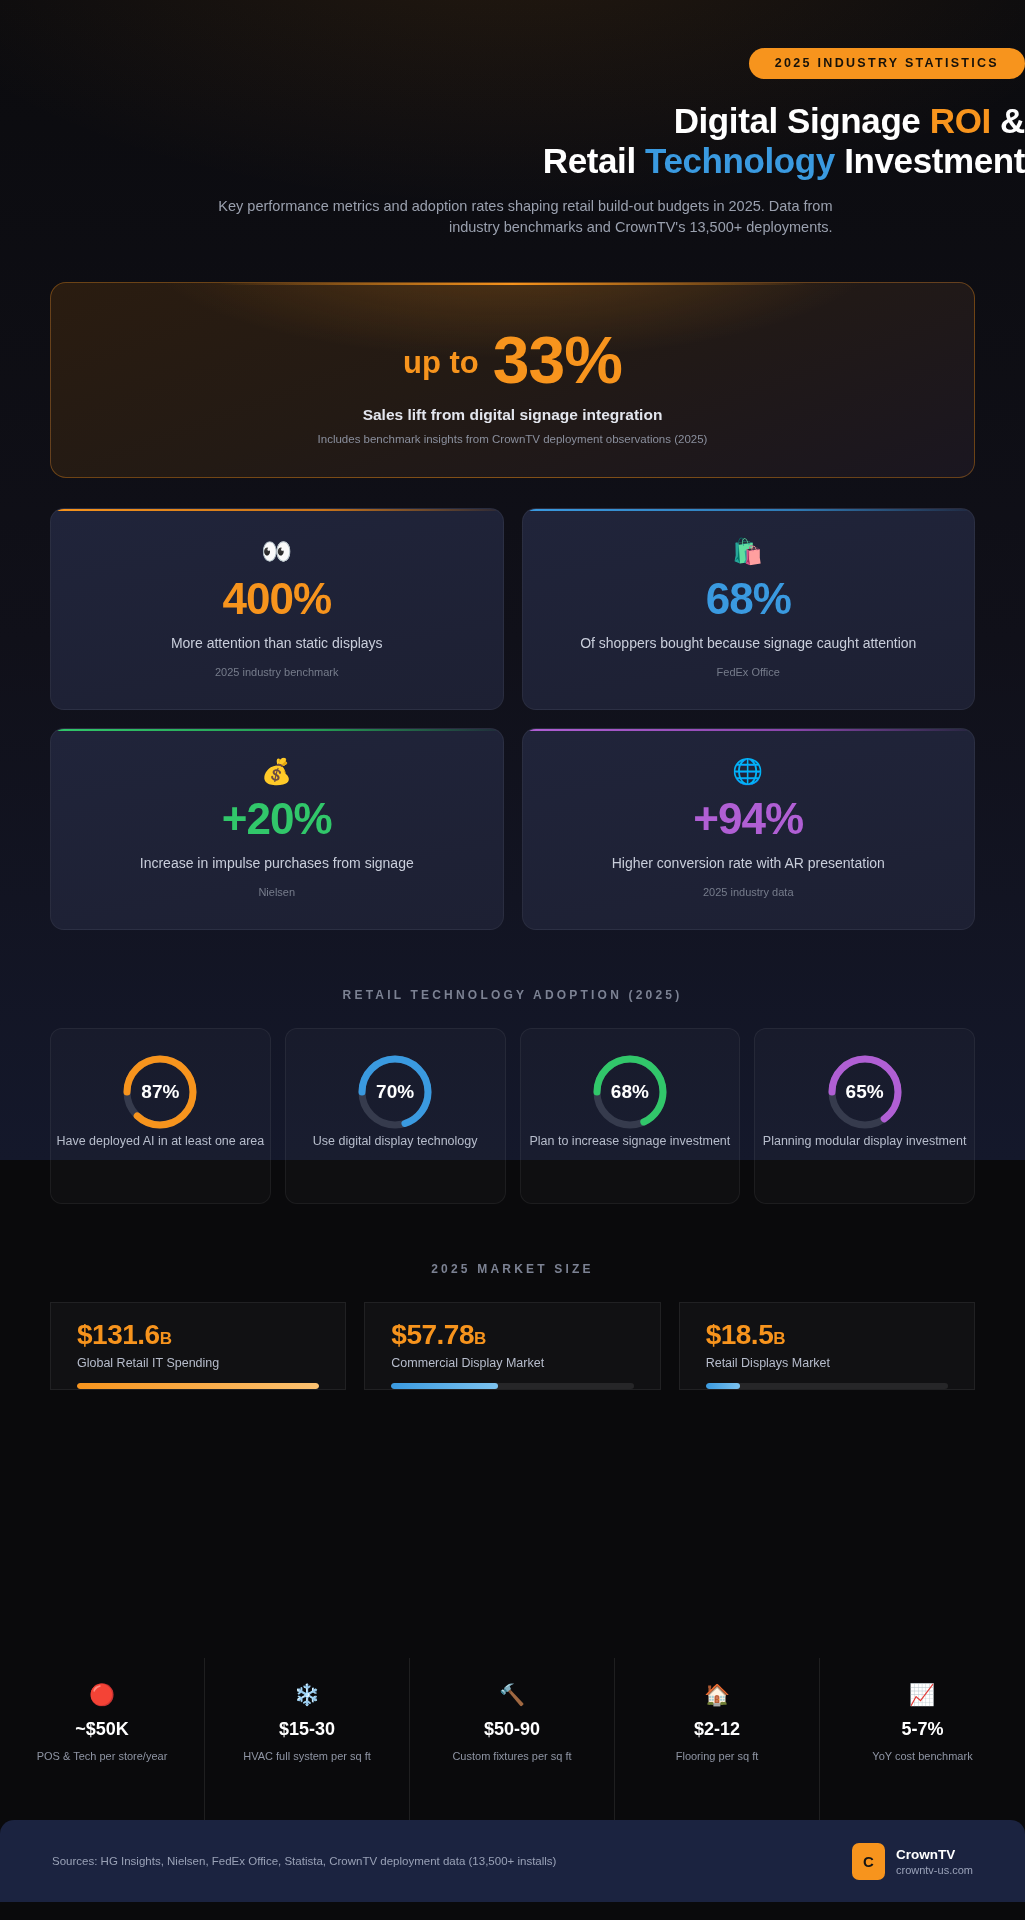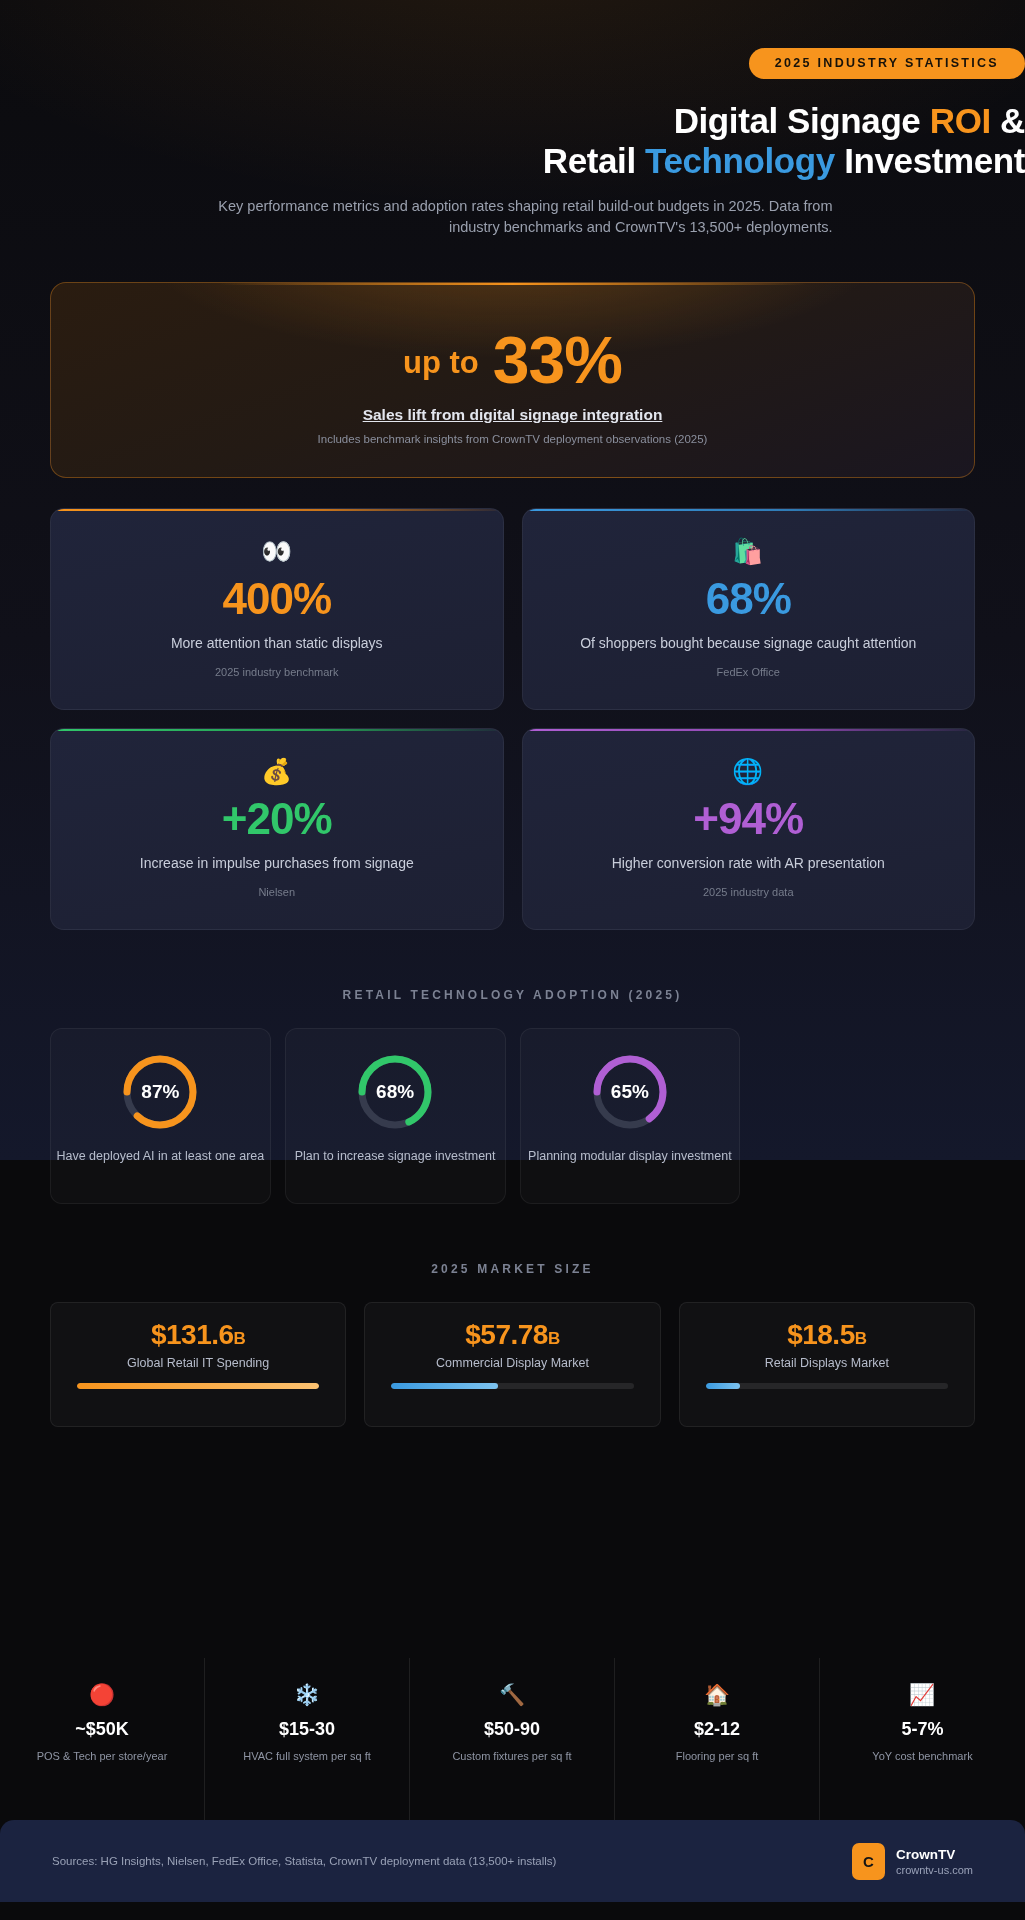--- a/index.html
+++ b/index.html
@@ -60,21 +60,21 @@
   }
   .hero::before{
     content:""; position:absolute; left:18%; right:18%; top:0; height:2px;
     background:linear-gradient(90deg, rgba(247,148,29,0) 0%, #f7941d 50%, rgba(247,148,29,0) 100%);
     filter:blur(0.3px);
   }
   .hero-inner{ position:relative; text-align:center; padding-top:46px; }
   .hero-line{ display:flex; align-items:flex-end; justify-content:center; gap:14px; }
   .hero-upto{ font-size:31px; font-weight:bold; color:#f7941d; padding-bottom:11px; }
   .hero-big{ font-size:66px; font-weight:bold; color:#f7941d; line-height:0.95; letter-spacing:-1px; }
-  .hero-sub{ margin-top:14px; font-size:15.5px; font-weight:bold; color:#e3e6ee;text-decoration:underline; }
+  .hero-sub{ margin-top:14px; font-size:15.5px; font-weight:bold; color:#e3e6ee; }
   .hero-note{ margin-top:9px; font-size:11.5px; color:#8a8f9d; }
 
   
   .stats{
     display:grid; grid-template-columns:1fr 1fr; gap:18px;
     margin:30px 50px 0;
   }
   .stat{
     position:relative; height:202px; border-radius:14px;
     background:linear-gradient(170deg,#20243a 0%, #1d2033 100%);
@@ -113,29 +113,29 @@
     border:1px solid rgba(255,255,255,0.06);
     display:flex; flex-direction:column; align-items:center;
     padding-top:22px;
   }
   .ring{ position:relative; width:82px; height:82px; }
   .ring svg{ display:block; transform:rotate(180deg); }
   .ring-val{
     position:absolute; inset:0; display:flex; align-items:center; justify-content:center;
     font-size:19px; font-weight:bold; color:#ffffff;
   }
-  .donut-label{ margin-top:15px; font-size:12.5px; line-height:1.4; color:#b7bdcc; text-align:center; }
+  .donut-label{ font-size:12.5px; line-height:1.4; color:#b7bdcc; text-align:center; }
 
   
   .markets{
     display:grid; grid-template-columns:repeat(3,1fr); gap:18px;
     margin:26px 50px 0;
   }
   .market{
-    height:125px; border-radius:8px; text-align:center;
+    height:88px; border-radius:0; text-align:left;
     background:rgba(255,255,255,0.03);
     border:1px solid rgba(255,255,255,0.07);
     padding:16px 26px 0;
   }
   .market-val{ font-size:28px; font-weight:bold; color:#f7941d; letter-spacing:-0.5px; }
   .market-val .unit{ font-size:17px; }
   .market-label{ margin-top:5px; font-size:12.5px; color:#b7bdcc; }
   .bar{ margin-top:13px; height:6px; border-radius:3px; background:rgba(255,255,255,0.09); overflow:hidden; }
   .bar i{ display:block; height:100%; border-radius:3px; }
   .bar.f-orange i{ background:linear-gradient(90deg,#f7941d,#fcc271); }
@@ -239,20 +239,30 @@
           <circle class="arc" cx="41" cy="41" r="33" fill="none" stroke-width="7" stroke-linecap="round" stroke="#f7941d" stroke-dasharray="180.39025016912595 207.34511513692635"></circle>
         </svg>
         <div class="ring-val">87%</div>
       </div>
       <div class="donut-label">Have deployed AI in at least one area</div>
     </div>
     <div class="donut-card">
       <div class="ring">
         <svg width="82" height="82" viewBox="0 0 82 82">
           <circle cx="41" cy="41" r="33" fill="none" stroke="#363b4d" stroke-width="7"></circle>
+          <circle class="arc" cx="41" cy="41" r="33" fill="none" stroke-width="7" stroke-linecap="round" stroke="#3a9ae0" stroke-dasharray="145.14158059584844 207.34511513692635"></circle>
+        </svg>
+        <div class="ring-val">70%</div>
+      </div>
+      <div class="donut-label">Use digital display technology</div>
+    </div>
+    <div class="donut-card">
+      <div class="ring">
+        <svg width="82" height="82" viewBox="0 0 82 82">
+          <circle cx="41" cy="41" r="33" fill="none" stroke="#363b4d" stroke-width="7"></circle>
           <circle class="arc" cx="41" cy="41" r="33" fill="none" stroke-width="7" stroke-linecap="round" stroke="#31c76a" stroke-dasharray="140.99467829310993 207.34511513692635"></circle>
         </svg>
         <div class="ring-val">68%</div>
       </div>
       <div class="donut-label">Plan to increase signage investment</div>
     </div>
     <div class="donut-card">
       <div class="ring">
         <svg width="82" height="82" viewBox="0 0 82 82">
           <circle cx="41" cy="41" r="33" fill="none" stroke="#363b4d" stroke-width="7"></circle>

